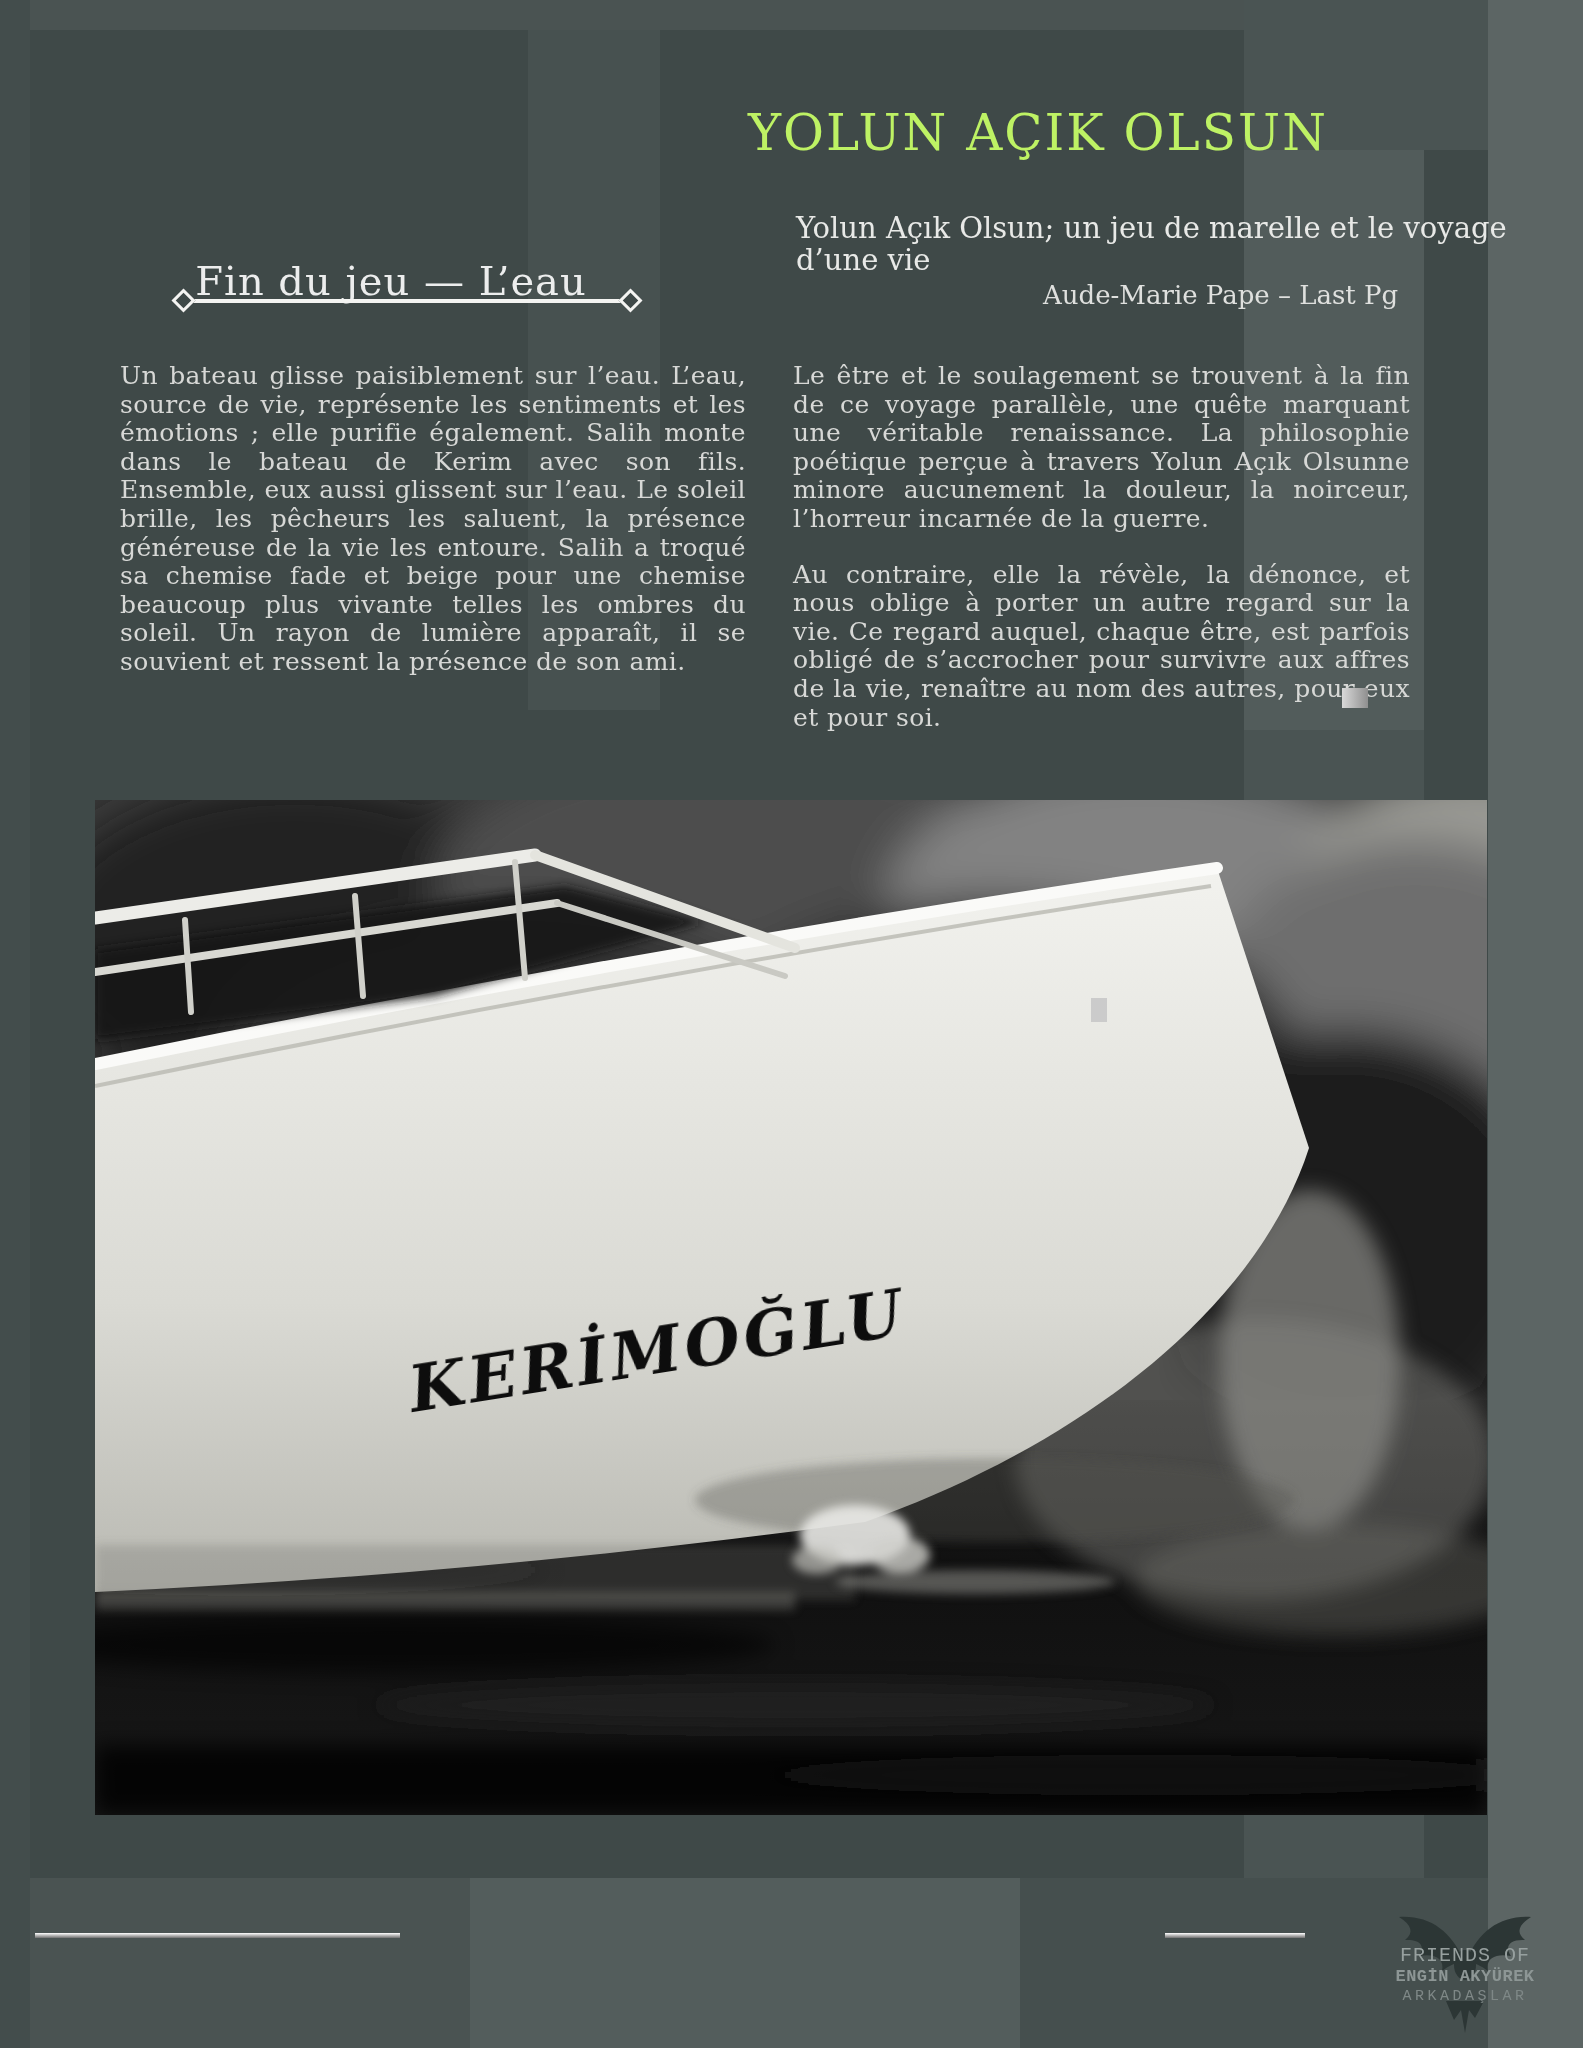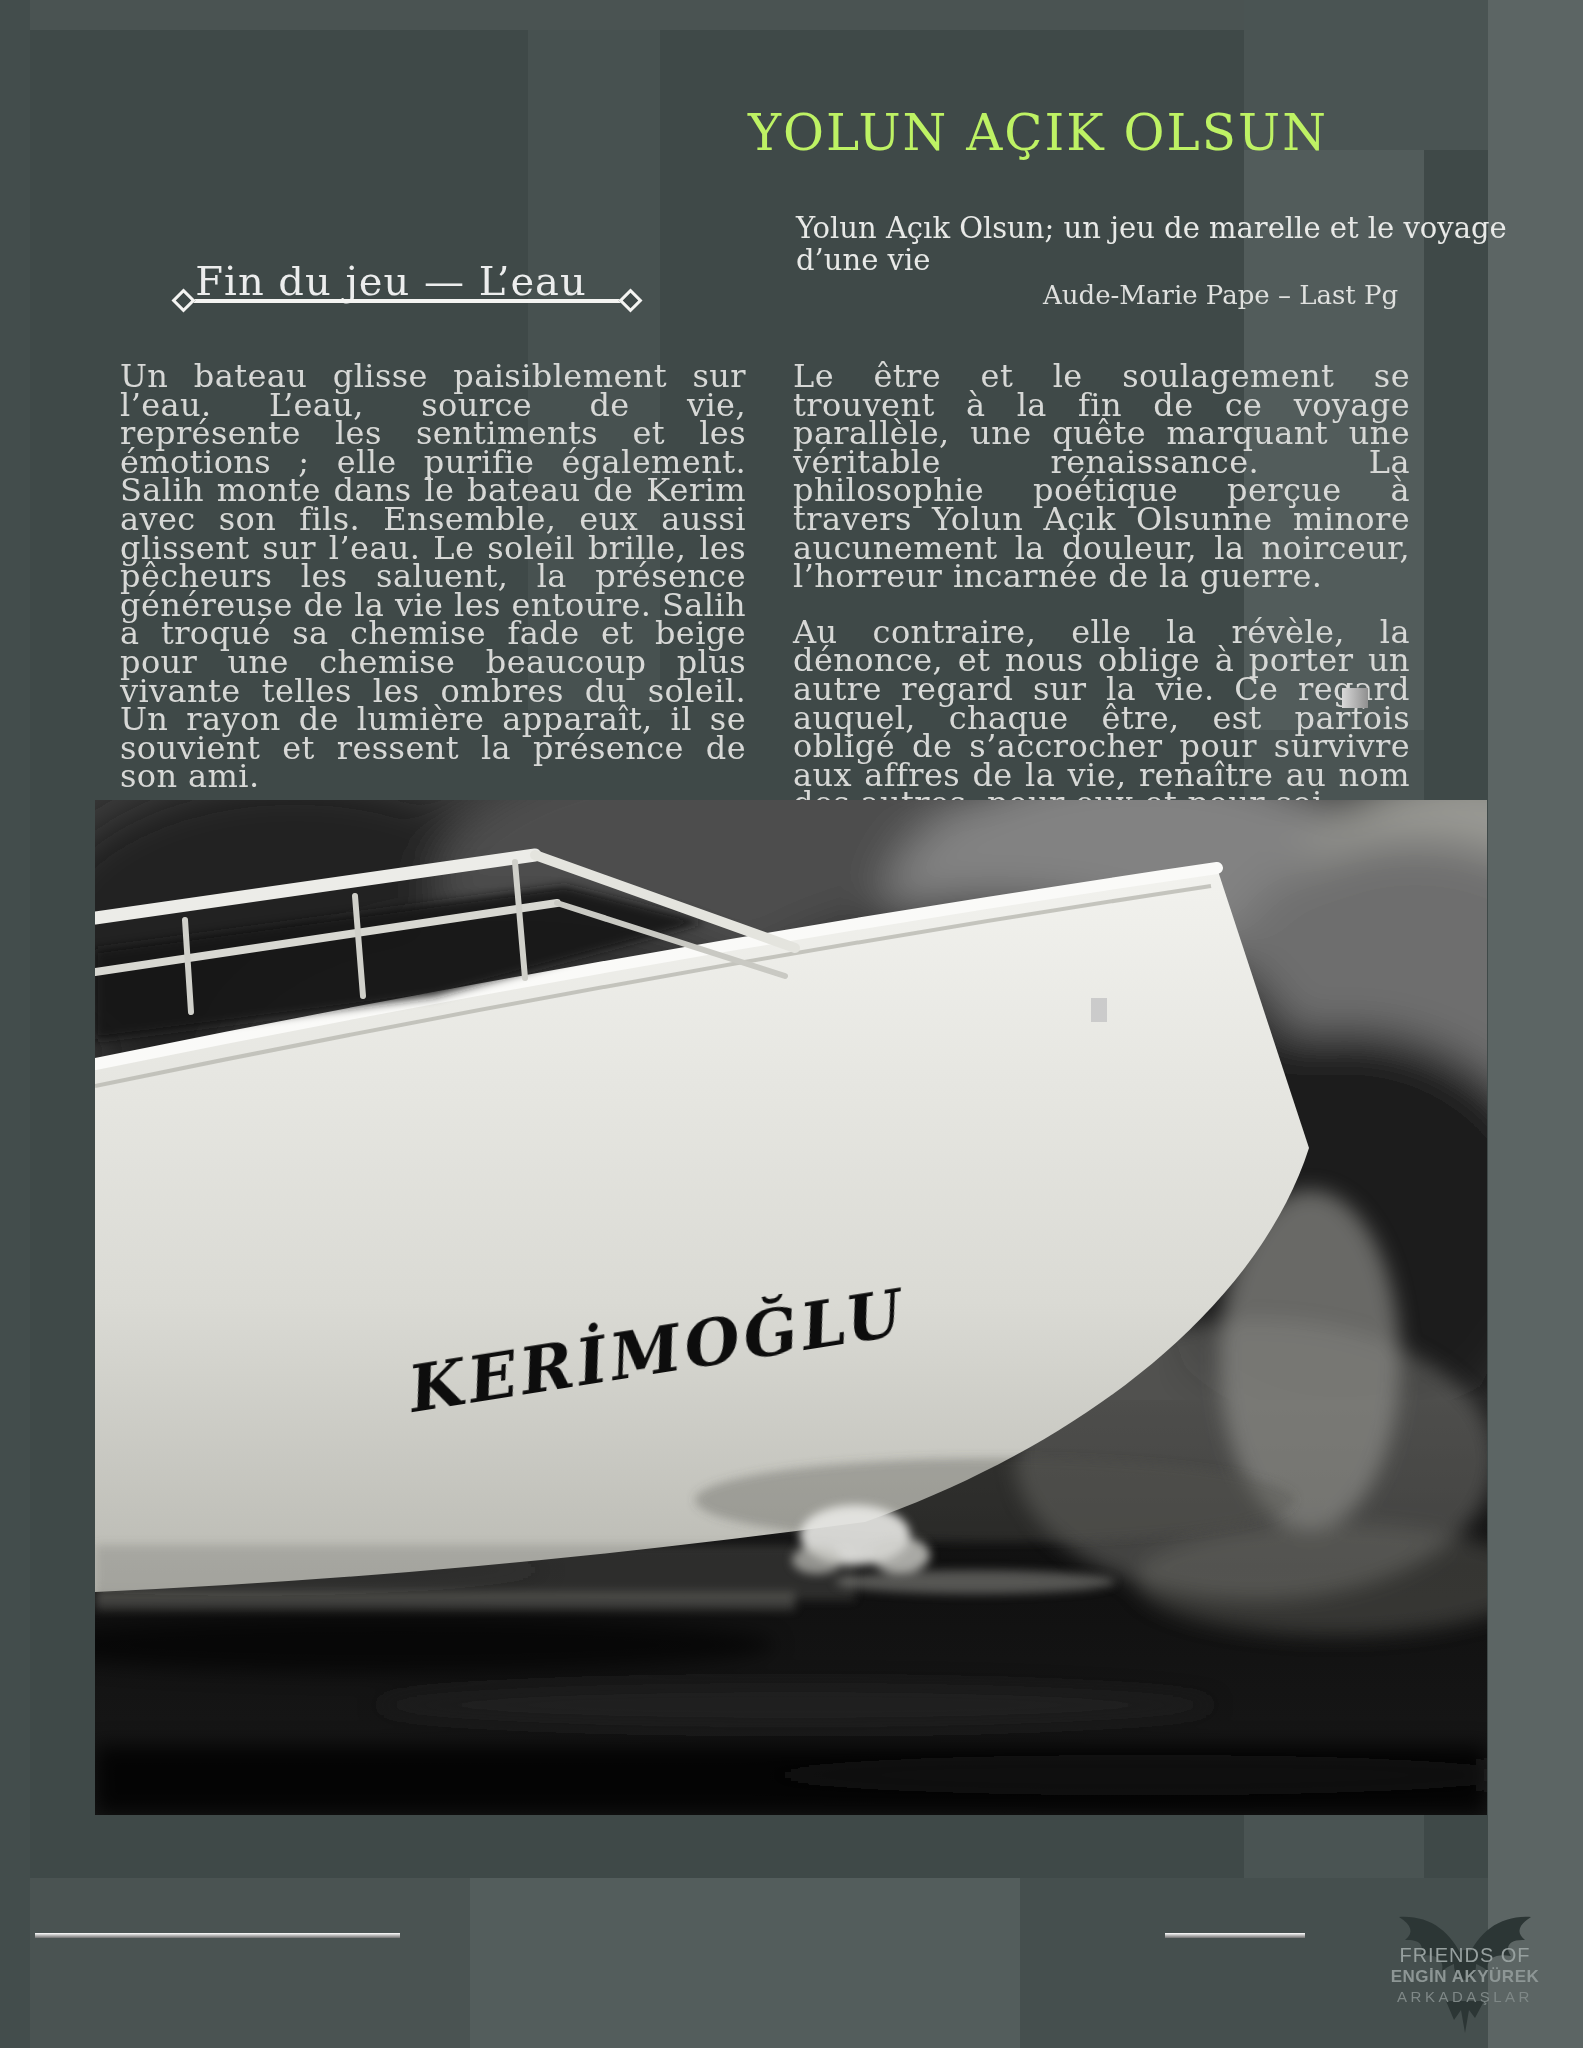--- a/index.html
+++ b/index.html
@@ -28,21 +28,21 @@
   .diamond.left{left:-10px;}  .diamond.right{right:-10px;}
 
   .article-title{left:748px;top:104px;margin:0;white-space:nowrap;
     font-size:50px;font-weight:normal;letter-spacing:2px;color:#bef264;}
   .article-subtitle{left:796px;top:212px;width:724px;margin:0;
     font-size:29px;line-height:32px;color:#e8e9e7;}
   .article-byline{left:1027px;top:264px;margin:16px;white-space:nowrap;
     font-size:26px;color:#dfe0de;}
 
   
-  .col{position:absolute;top:362px;font-size:32px;line-height:28.6px;
+  .col{position:absolute;top:362px;font-size:25px;line-height:28.6px;
     text-align:justify;color:#d7d8d6;letter-spacing:.4px;}
   .col p{margin:0 0 27px 0;}
   .col-left{left:120px;width:626px;}
   .col-right{left:793px;width:617px;}
   .inline-square{left:1342px;top:688px;width:26px;height:20px;
     background:linear-gradient(90deg,#d9d9d9,#8f8f8f);}
 
   
   .photo{left:95px;top:800px;width:1392px;height:1015px;margin:0;background:#2c2c2c;}
   .photo svg{display:block;width:100%;height:100%;}
@@ -50,21 +50,21 @@
   
   .footer-rule{position:absolute;height:5px;background:linear-gradient(#ffffff,#6f6f6f);}
   .footer-rule-left{left:35px;top:1933px;width:365px;}
   .footer-rule-right{left:1165px;top:1933px;width:140px;}
   .tagline{left:430px;top:1906px;width:720px;margin:0;text-align:center;
     font-size:42px;font-style:italic;font-weight:normal;color:#f2f2f0;}
 
   .logo{left:1383px;top:1905px;width:164px;height:143px;}
   .logo svg{position:absolute;left:0;top:0;width:164px;height:143px;}
   .logo-text{position:absolute;left:0;width:164px;text-align:center;
-    font-family:Liberation Sans, sans-serif;}
+    font-family:Liberation Mono, monospace;}
   .logo-l1{top:39px;font-size:20px;color:#97a09f;letter-spacing:1px;}
   .logo-l2{top:62px;font-size:17px;font-weight:bold;color:#8d9695;letter-spacing:.5px;}
   .logo-l3{top:83px;font-size:15px;color:#7f8887;letter-spacing:3.5px;}
 </style>
 </head>
 <body>
 
 <div class="page">
 
   <div class="bg bg-left-margin"></div>

